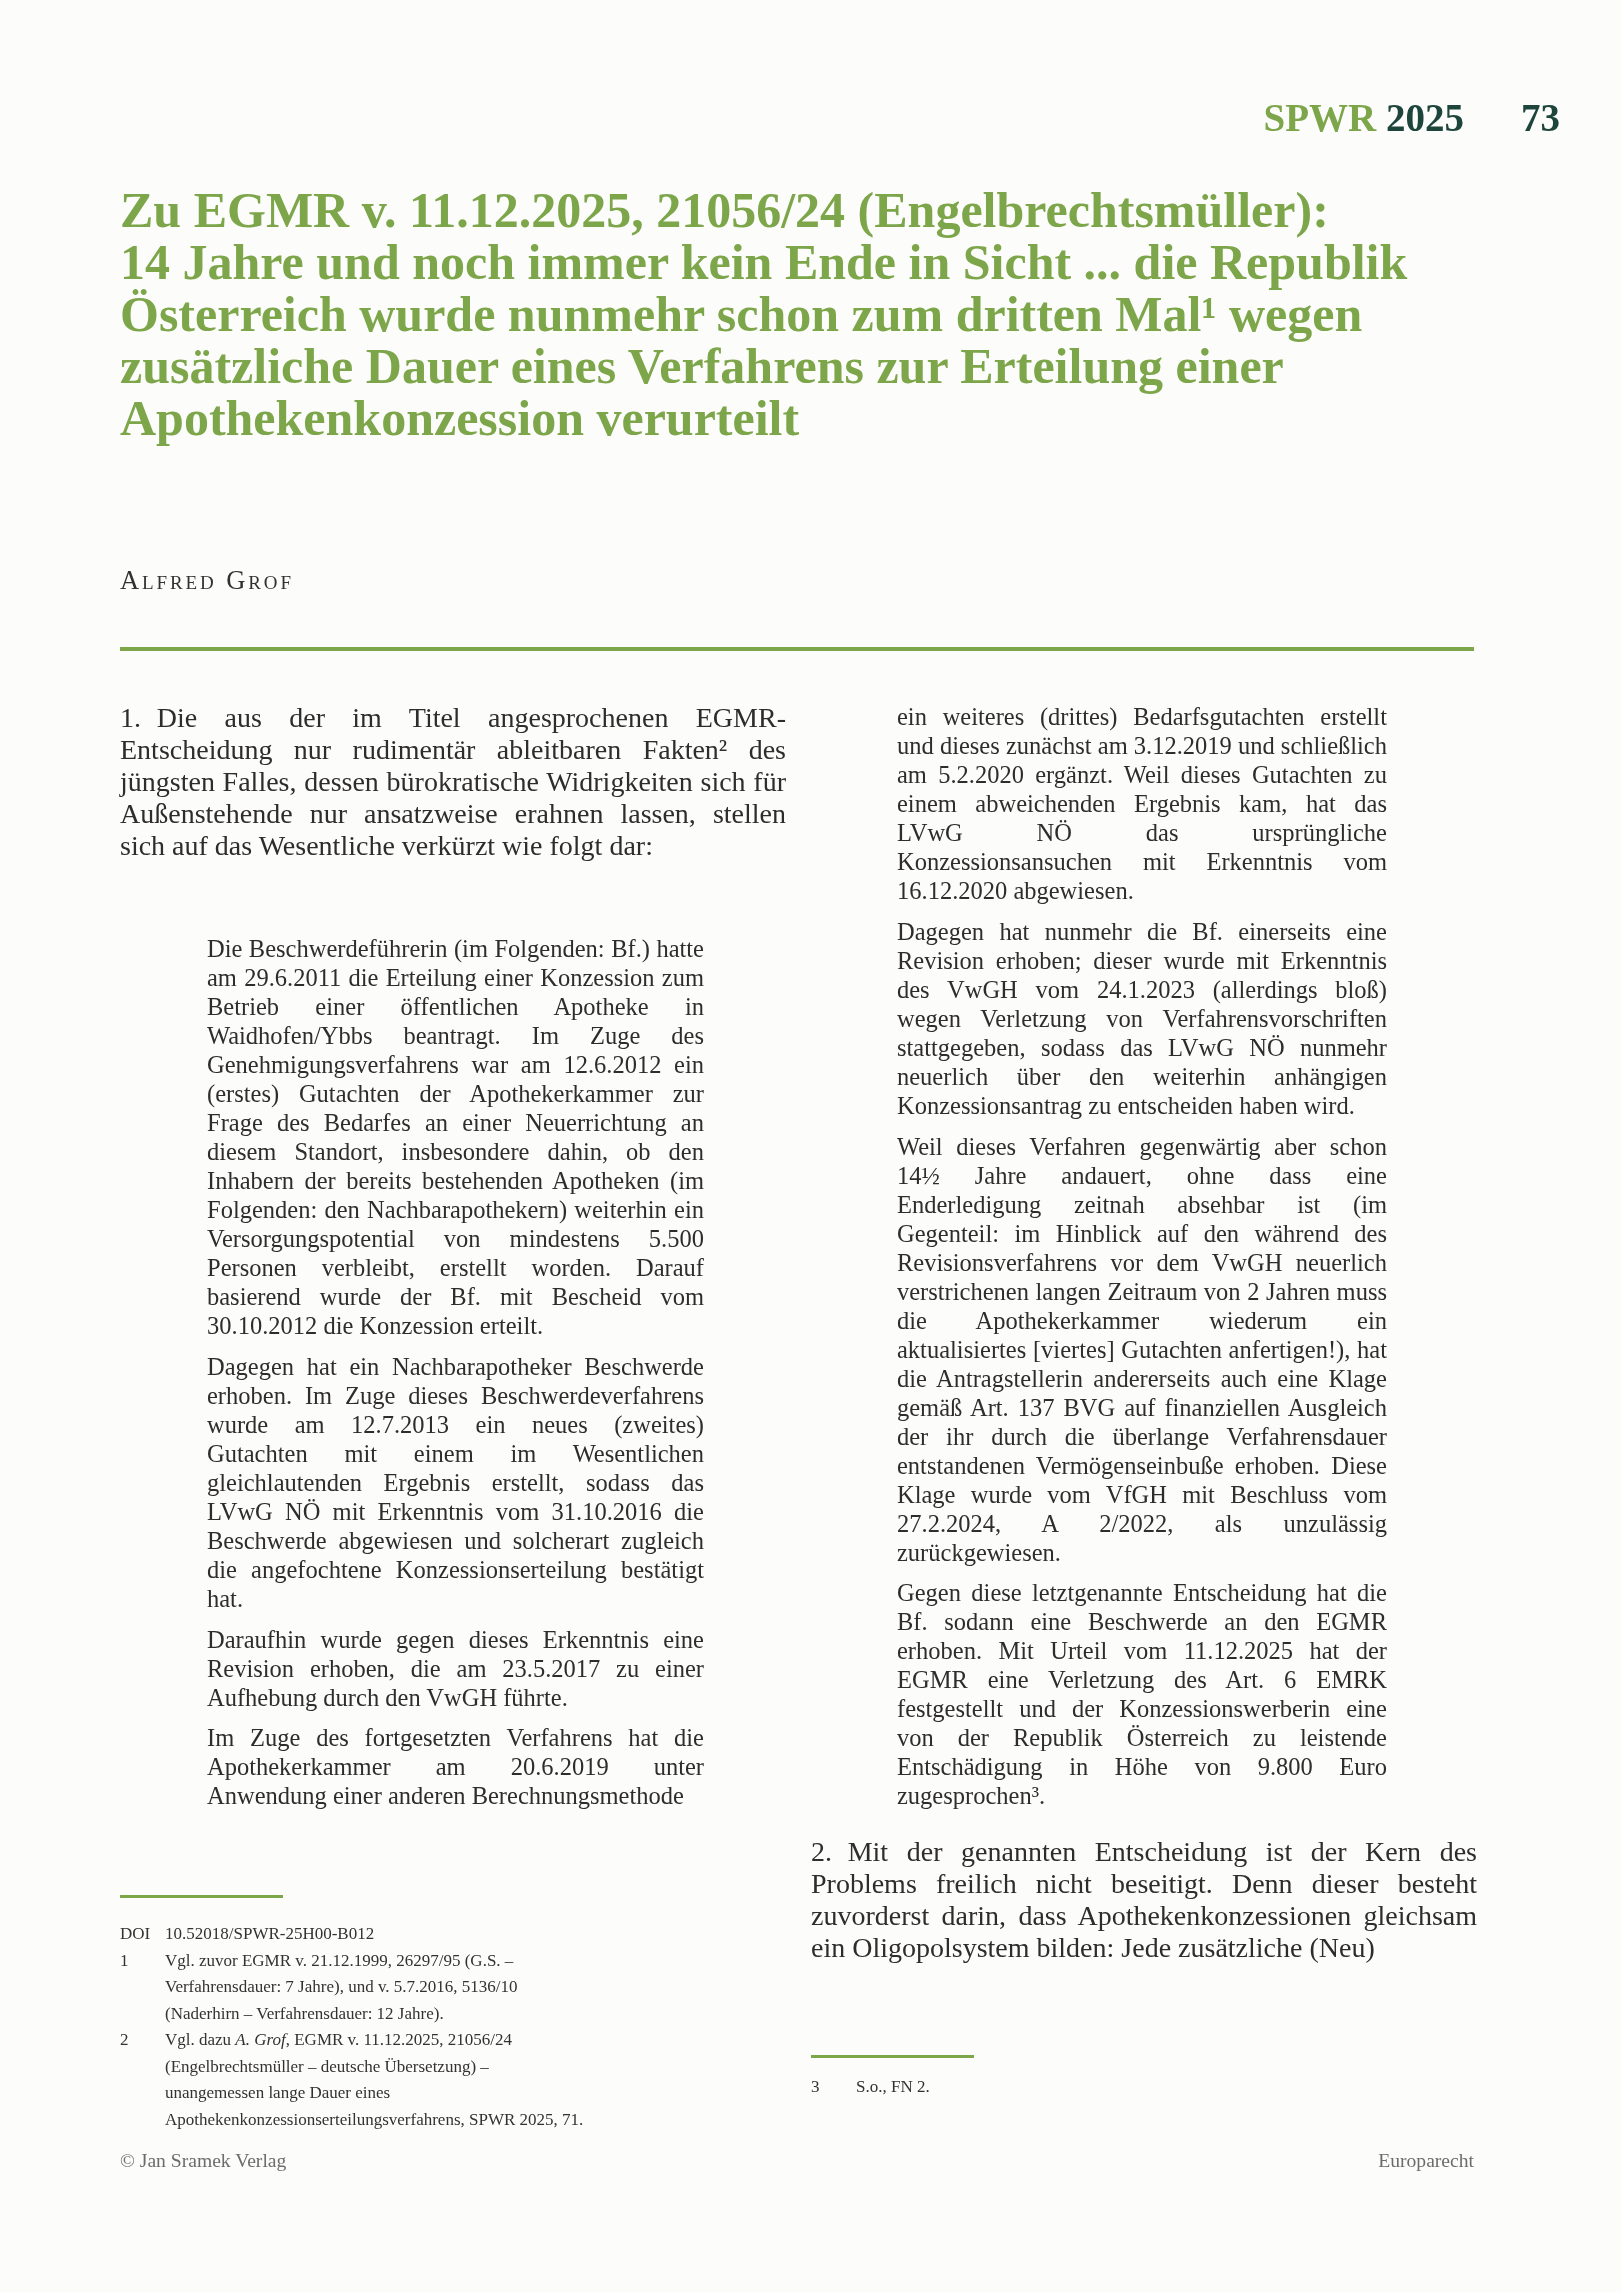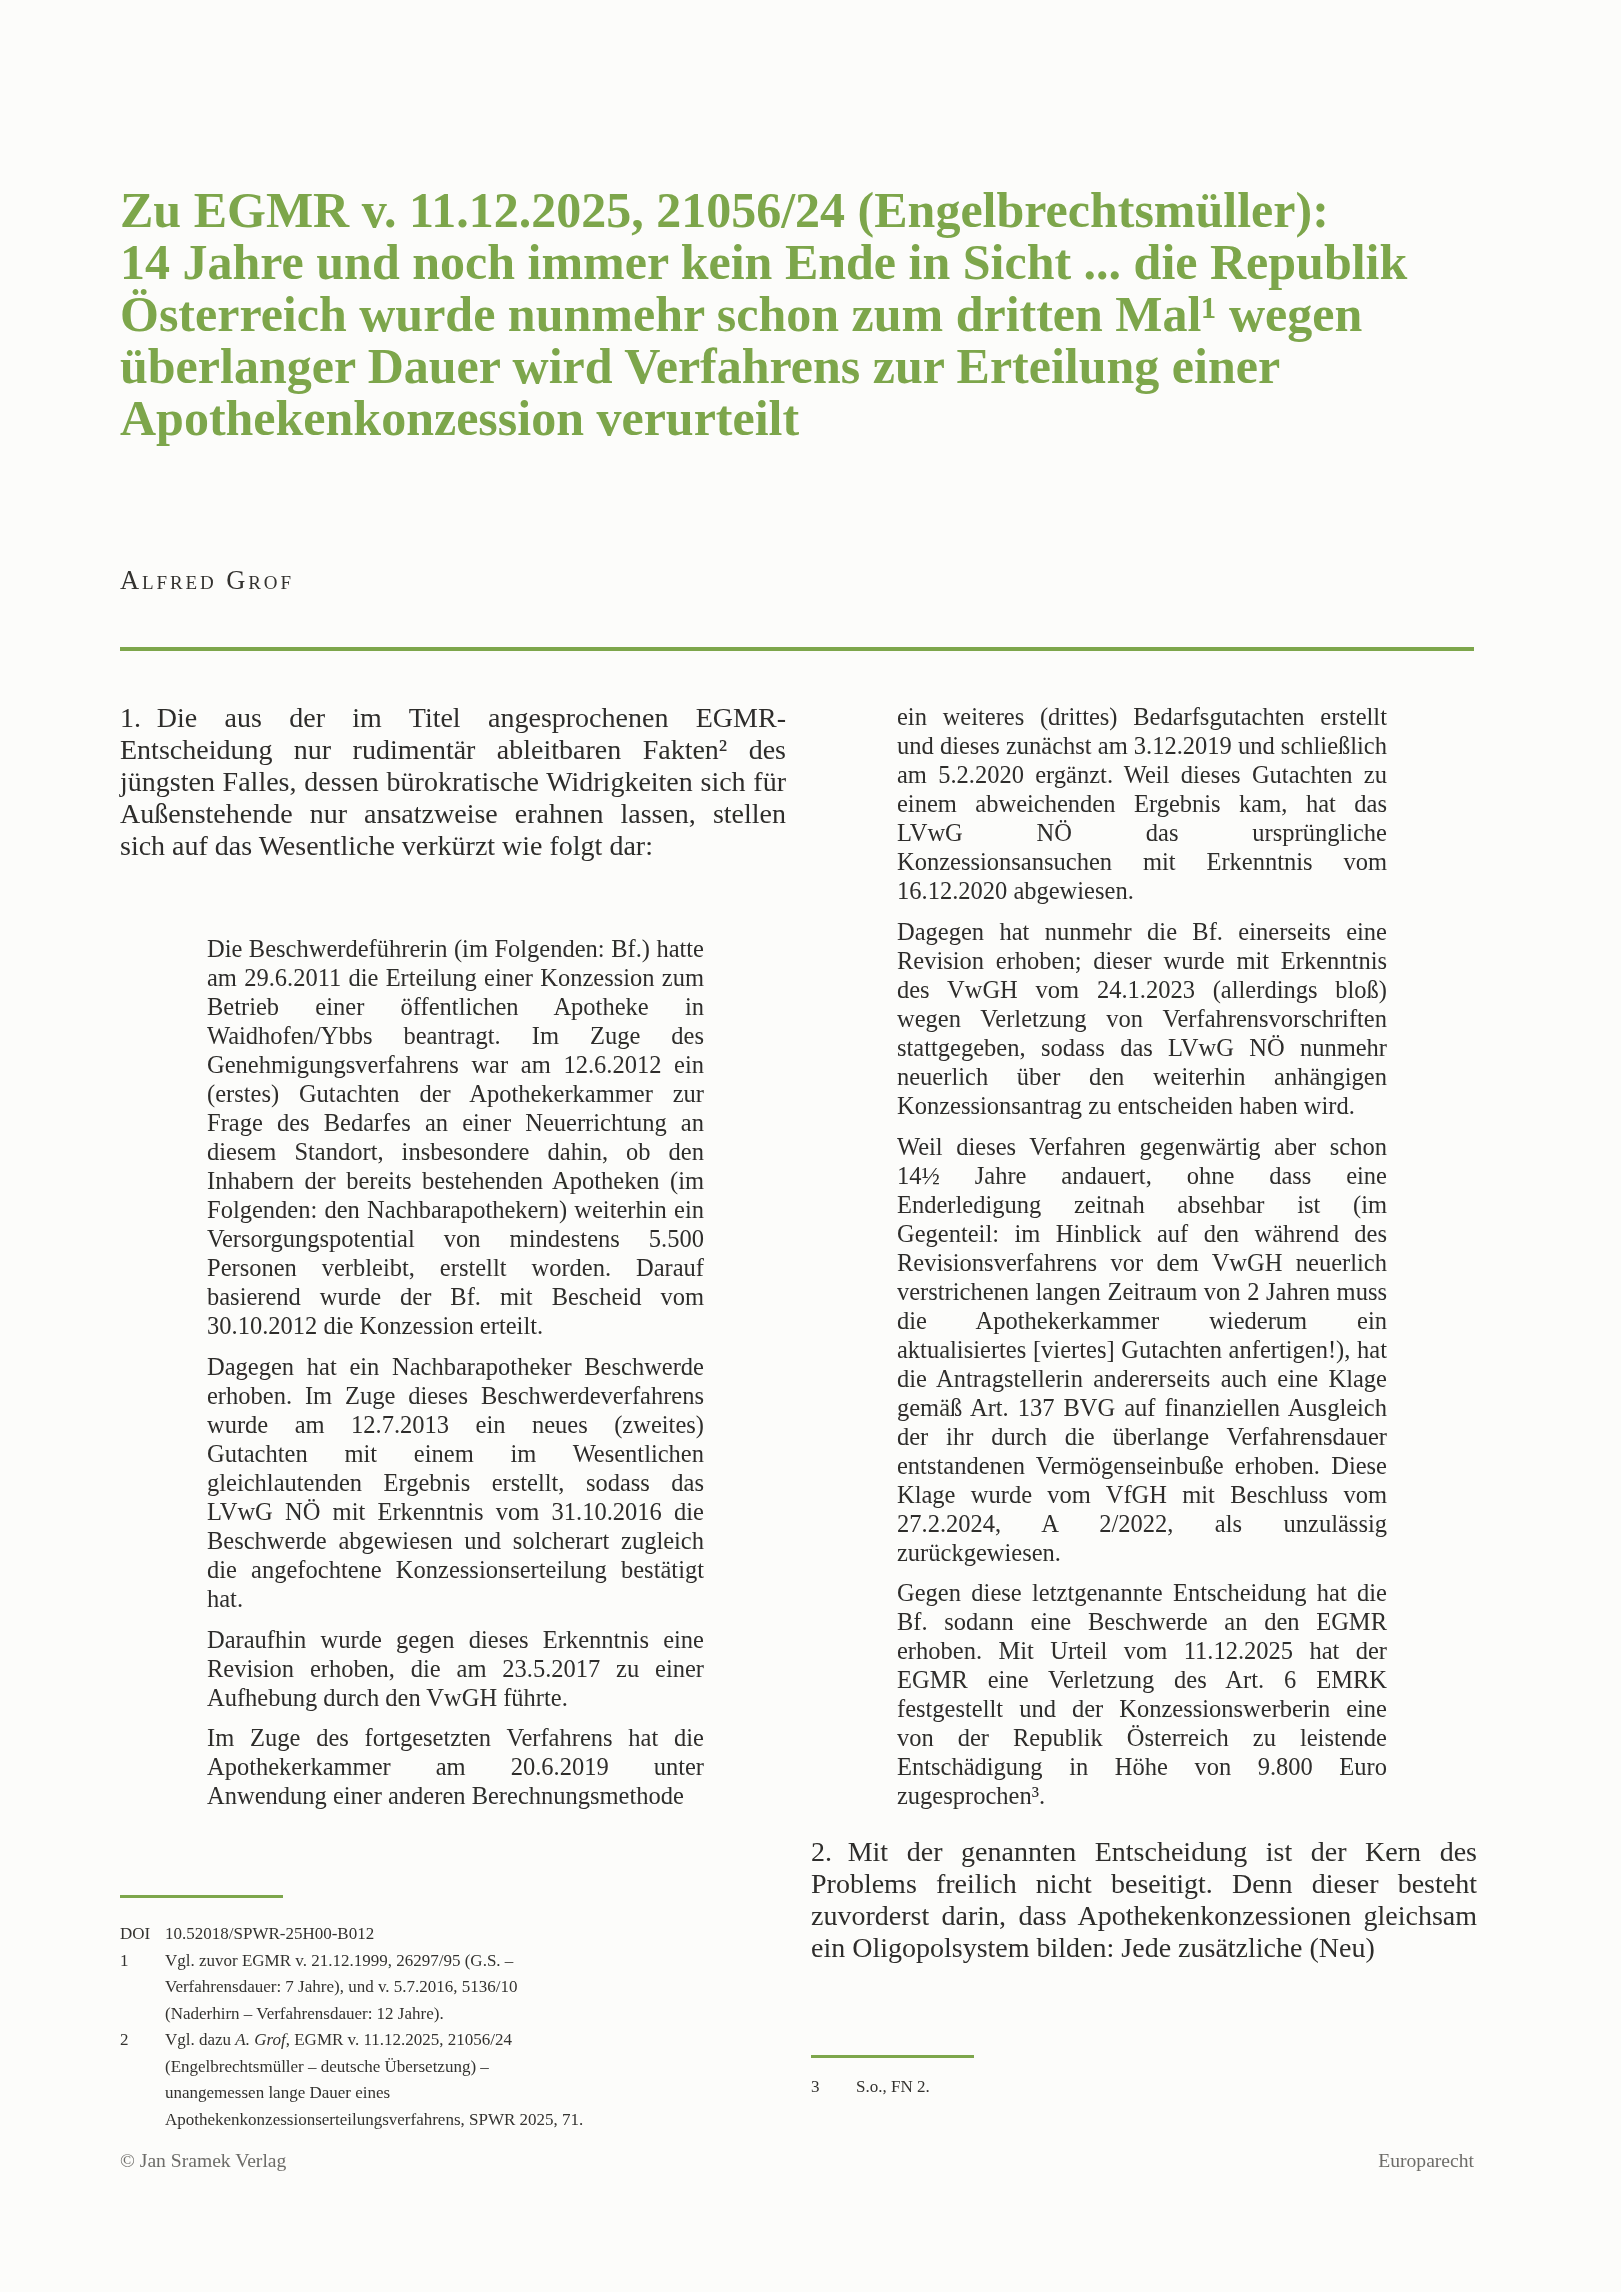--- a/index.html
+++ b/index.html
@@ -65,26 +65,29 @@
     position:absolute;left:120px;top:2150px;width:1354px;
     display:flex;justify-content:space-between;
     font-size:19.6px;color:#6d6c68;align-items:flex-end;
   }
 </style>
 </head>
 <body>
 
 <div class="page">
 
+  <div class="running-head">
+    <span class="journal">SPWR</span><span> </span><span>2025</span><span class="folio">73</span>
+  </div>
 
   <div class="article-title">
     <div>Zu EGMR v. 11.12.2025, 21056/24 (Engelbrechtsmüller):</div>
     <div>14 Jahre und noch immer kein Ende in Sicht ... die Republik</div>
     <div>Österreich wurde nunmehr schon zum dritten Mal¹ wegen</div>
-    <div>überlanger Dauer wird Verfahrens zur Erteilung einer</div>
+    <div>zusätzliche Dauer eines Verfahrens zur Erteilung einer</div>
     <div>Apothekenkonzession verurteilt</div>
   </div>
 
   <div class="author">Alfred Grof</div>
 
   <div class="rule-main"></div>
 
   <div class="col col-left">
     <p class="numbered"><span class="pnum">1.</span><span>Die aus der im Titel angesprochenen EGMR-Entscheidung nur rudimentär ableitbaren Fakten² des jüngsten Falles, dessen bürokratische Widrigkeiten sich für Außenstehende nur ansatzweise erahnen lassen, stellen sich auf das Wesentliche verkürzt wie folgt dar:</span></p>
     <p class="bq first">Die Beschwerdeführerin (im Folgenden: Bf.) hatte am 29.6.2011 die Erteilung einer Konzession zum Betrieb einer öffentlichen Apotheke in Waidhofen/Ybbs beantragt. Im Zuge des Genehmigungsverfahrens war am 12.6.2012 ein (erstes) Gutachten der Apothekerkammer zur Frage des Bedarfes an einer Neuerrichtung an diesem Standort, insbesondere dahin, ob den Inhabern der bereits bestehenden Apotheken (im Folgenden: den Nachbarapothekern) weiterhin ein Versorgungspotential von mindestens 5.500 Personen verbleibt, erstellt worden. Darauf basierend wurde der Bf. mit Bescheid vom 30.10.2012 die Konzession erteilt.</p>

